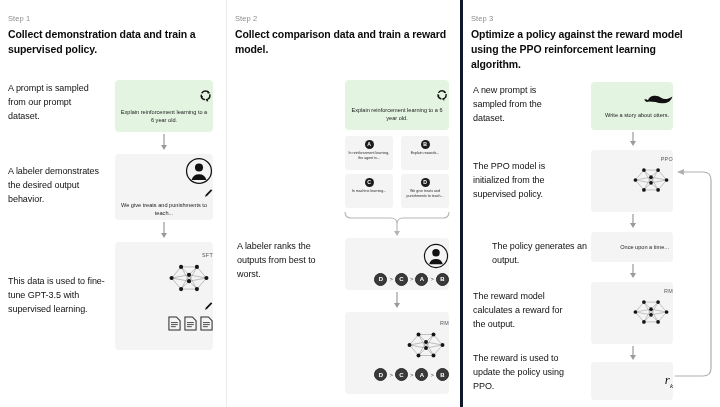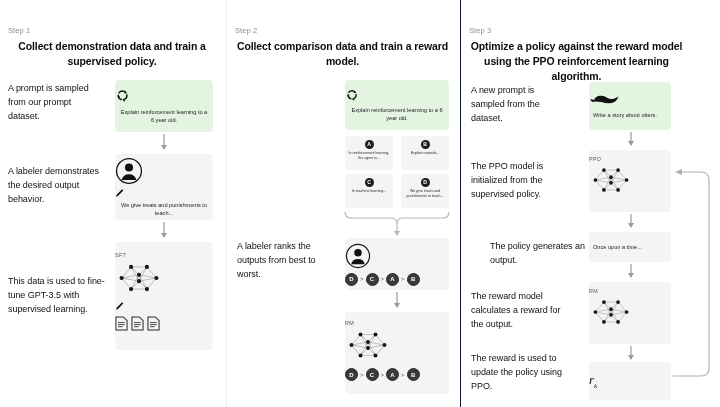--- a/index.html
+++ b/index.html
@@ -15,58 +15,57 @@
   .diagram {
     position: relative;
     width: 720px; height: 407px;
     display: flex;
     background: #ffffff;
   }
   .column {
     position: relative;
     box-sizing: border-box;
     height: 407px;
-    padding: 24px 10px 0 8px;
+    padding: 12px 10px 0 8px;
   }
   .col1 { width: 226px; }
   .col2 { width: 234px; border-left: 1px solid #ececec; }
-  .col3 { width: 260px; border-left: 1px solid #0f172a; }
+  .col3 { width: 260px; border-left: 3px solid #0f172a; }
 
   .step-label {
     font-size: 7.5px;
     color: #8e8e8e;
     letter-spacing: 0.1px;
     margin: 2px 0 4px 0;
   }
   .step-title {
     font-size: 10.5px;
     font-weight: bold;
     line-height: 1.45;
     color: #0b0b0b;
     letter-spacing: -0.1px;
     margin: 0 0 8px 0;
     max-width: 215px;
-    text-align: center;
   }
   .caption {
     font-size: 9px;
     line-height: 1.55;
     color: #111;
     letter-spacing: -0.05px;
   }
 
   
   .card {
     background: #f4f4f4;
     border-radius: 4px;
     box-sizing: border-box;
     position: absolute;
     display: flex;
     flex-direction: column;
-    align-items: flex-start;
+    align-items: flex-end;
     justify-content: center;
   }
   .card.green { background: #e3f5e1; }
   .card-text {
     font-size: 5.6px;
     line-height: 1.5;
     text-align: center;
     color: #1c1c1c;
     padding: 0 4px;
   }

